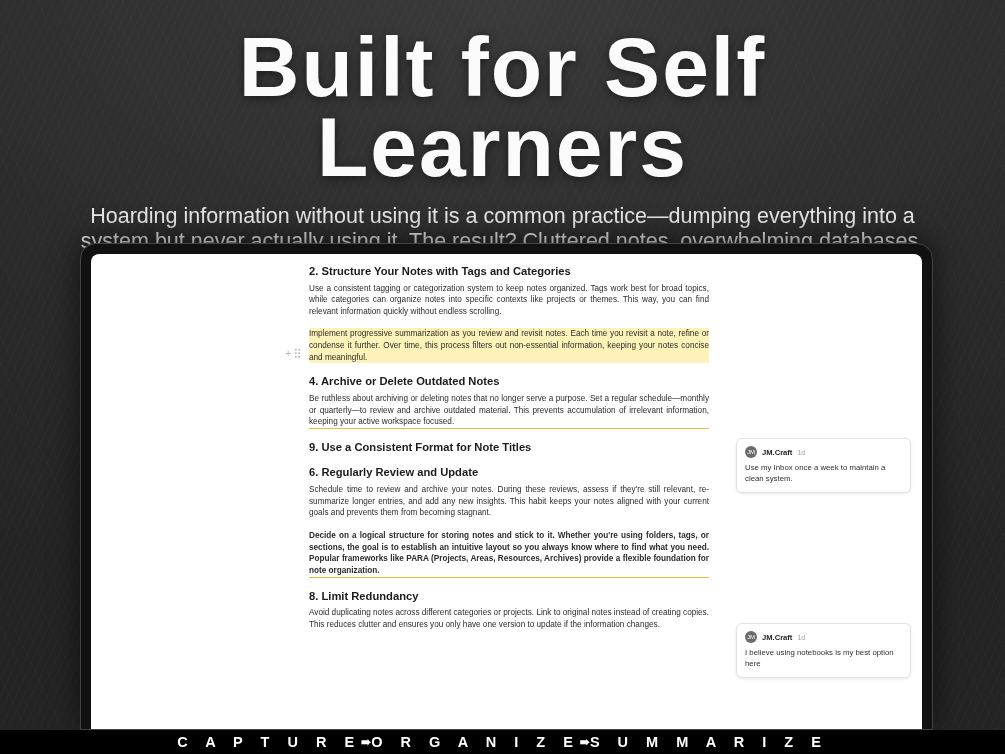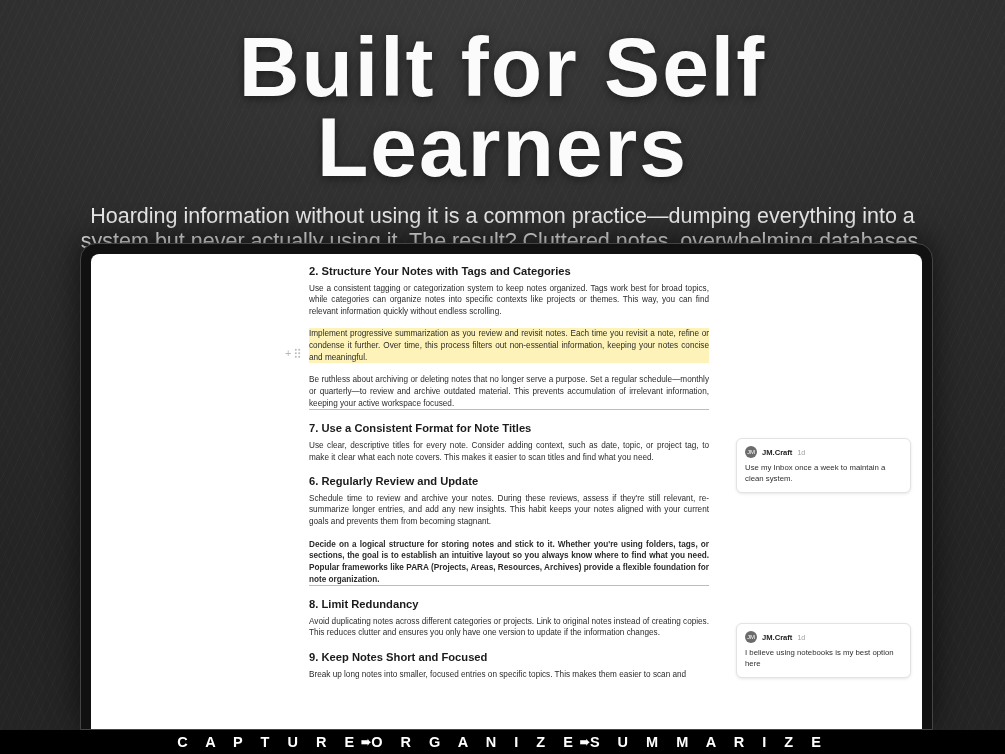--- a/index.html
+++ b/index.html
@@ -195,46 +195,42 @@
 
           <div class="blk">
             <div class="block-handles">
               <span class="handle-plus">+</span>
               <span class="handle-grip"></span>
             </div>
             <p class="hl-yellow">Implement progressive summarization as you review and revisit notes. Each time you revisit a note, refine or condense it further. Over time, this process filters out non-essential information, keeping your notes concise and meaningful.</p>
           </div>
 
           <div class="blk">
+            <h3>4. Archive or Delete Outdated Notes</h3>
             <p class="hl-underline">Be ruthless about archiving or deleting notes that no longer serve a purpose. Set a regular schedule—monthly or quarterly—to review and archive outdated material. This prevents accumulation of irrelevant information, keeping your active workspace focused.</p>
           </div>
 
           <div class="blk">
-            <h3>7. Use a Consistent Format for Note Titles</h3>
-            <p>Use clear, descriptive titles for every note. Consider adding context, such as date, topic, or project tag, to make it clear what each note covers. This makes it easier to scan titles and find what you need.</p>
+            <h3>9. Use a Consistent Format for Note Titles</h3>
           </div>
 
           <div class="blk">
             <h3>6. Regularly Review and Update</h3>
             <p>Schedule time to review and archive your notes. During these reviews, assess if they're still relevant, re-summarize longer entries, and add any new insights. This habit keeps your notes aligned with your current goals and prevents them from becoming stagnant.</p>
           </div>
 
           <div class="blk">
             <p class="hl-underline bold-txt">Decide on a logical structure for storing notes and stick to it. Whether you're using folders, tags, or sections, the goal is to establish an intuitive layout so you always know where to find what you need. Popular frameworks like PARA (Projects, Areas, Resources, Archives) provide a flexible foundation for note organization.</p>
           </div>
 
           <div class="blk">
             <h3>8. Limit Redundancy</h3>
             <p>Avoid duplicating notes across different categories or projects. Link to original notes instead of creating copies. This reduces clutter and ensures you only have one version to update if the information changes.</p>
           </div>
 
-          <div class="blk">
-            <h3>9. Keep Notes Short and Focused</h3>
-            <p>Break up long notes into smaller, focused entries on specific topics. This makes them easier to scan and</p>
-          </div>
 
         </div>
 
         <div class="comment" style="left: 645px; top: 140px;">
           <div class="comment-head">
             <span class="avatar">JM</span>
             <span class="comment-author">JM.Craft</span>
             <span class="comment-time">1d</span>
           </div>
           <div class="comment-body">Use my Inbox once a week to maintain a clean system.</div>

